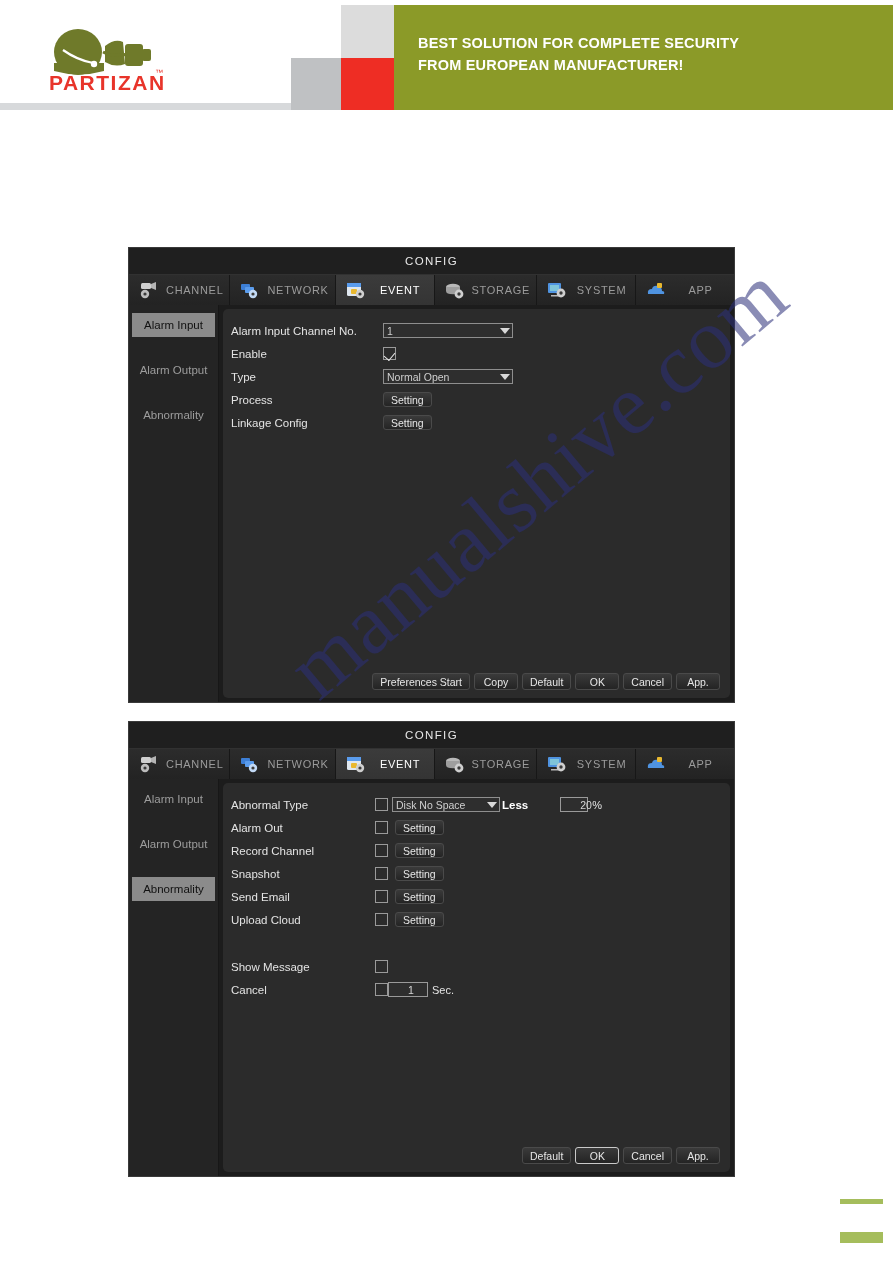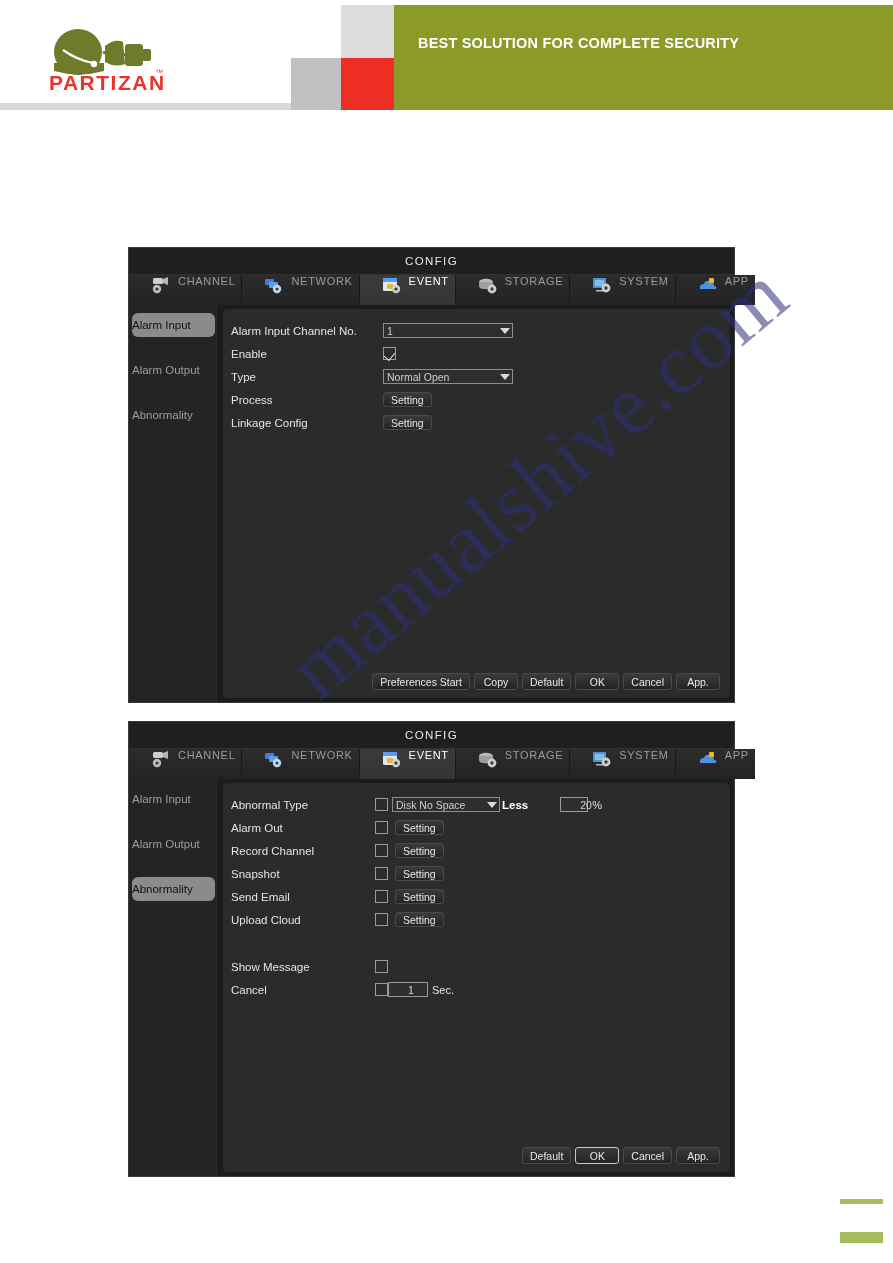--- a/index.html
+++ b/index.html
@@ -69,22 +69,22 @@
 
   .dlg-title {
     height: 26px; line-height: 26px; text-align: center;
     color: #e8e8e8; font-size: 11.5px; letter-spacing: 1.4px;
     background: #1f1f1f;
   }
 
   
   .tabbar { display: flex; height: 31px; background: #252525; border-top: 1px solid #313131; }
   .tab {
-    flex: 1 1 0; display: flex; align-items: flex-start; gap: 6px;
-    padding-left: 21px;
+    flex: 1 1 0; display: flex; align-items: center; gap: 6px;
+    padding-left: 9px;
     border-right: 1px solid #171717;
     position: relative;
     background: linear-gradient(#2c2c2c, #232323);
   }
   .tab:last-child { border-right: none; }
   .tab.active { background: linear-gradient(#3b3b3b, #343434); }
   .tab .tlabel {
     color: #9b9b9b; font-size: 11px; letter-spacing: 0.7px;
     flex: 1; text-align: center; padding-right: 6px;
   }
@@ -93,22 +93,22 @@
   .tab .ticon svg { display: block; }
 
   
   .dlg-body { display: flex; height: calc(100% - 57px); }
   .side {
     width: 90px; flex: 0 0 90px; background: #242424;
     border-right: 1px solid #171717; padding-top: 8px;
   }
   .side-item {
     height: 24px; line-height: 24px; margin: 0 3px 21px 3px;
-    text-align: left; color: #9d9d9d; font-size: 11.5px;
-    border-radius: 6px;
+    text-align: center; color: #9d9d9d; font-size: 11.5px;
+    border-radius: 0;
   }
   .side-item.active { background: #8b8b8b; color: #111111; }
 
   .content {
     flex: 1; background: #2b2b2b; margin: 4px; border-radius: 5px;
     position: relative; padding: 10px 0 0 0;
   }
 
   .row { display: flex; align-items: center; height: 23px; padding-left: 8px; }
   .row .lbl { color: #e3e3e3; font-size: 11.5px; width: 152px; flex: 0 0 152px; }
@@ -172,20 +172,21 @@
 </style>
 </head>
 <body>
 
 <div class="page">
 
   <div class="header">
     <div class="hdr-green">
       <div class="hdr-tagline">
         <div>BEST SOLUTION FOR COMPLETE SECURITY</div>
+        <div>FROM EUROPEAN MANUFACTURER!</div>
       </div>
     </div>
     <div class="hdr-baseline"></div>
     <div class="blk-lightgray"></div>
     <div class="blk-medgray"></div>
     <div class="blk-red"></div>
 
     <div class="logo">
       <svg width="125" height="72" viewBox="0 0 125 72">
         <g fill="#6f7a2a">

